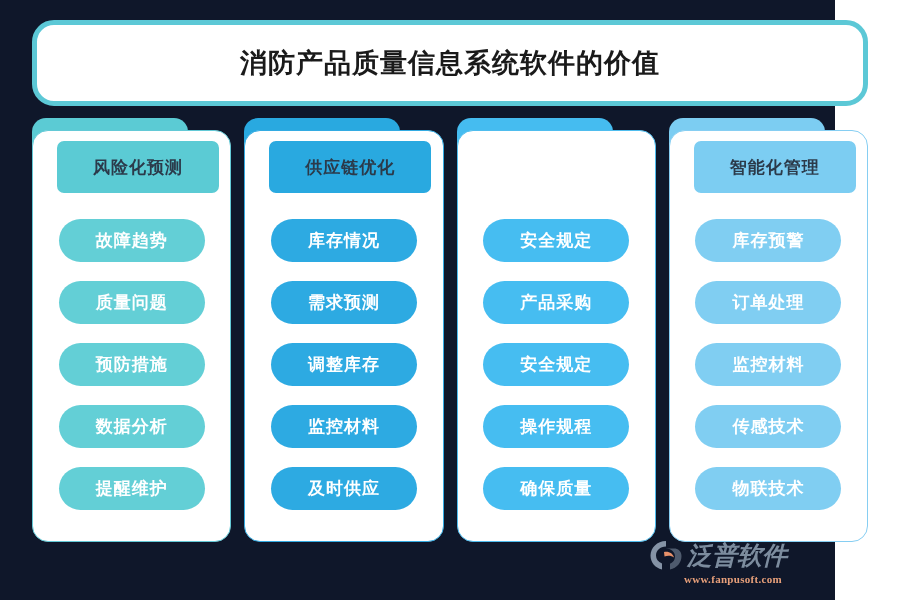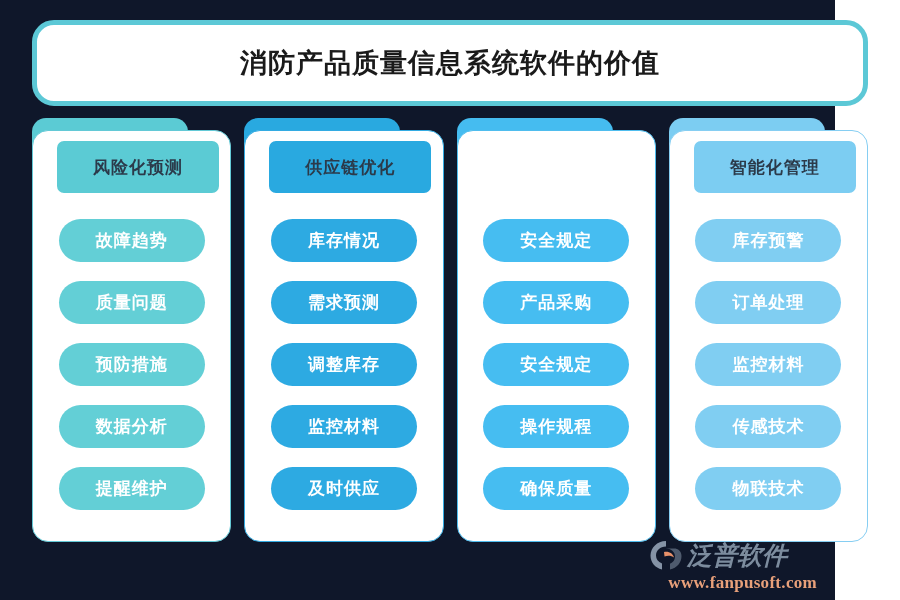--- a/index.html
+++ b/index.html
@@ -150,22 +150,22 @@
   .logo-mark { width: 34px; height: 32px; flex: 0 0 auto; }
   .logo-name {
     font-size: 25px;
     font-weight: bold;
     color: #7C8C9E;
     letter-spacing: 0px;
     line-height: 32px;
   }
   .logo-url {
     margin-top: 1px;
-    text-align: right;
-    font-size: 17px;
+    text-align: center;
+    font-size: 11px;
     font-weight: bold;
     color: #E8A07A;
     letter-spacing: 0.3px;
     font-family: "Liberation Serif", "DejaVu Serif", serif;
   }
 </style>
 </head>
 <body>
 
 <div class="page">

